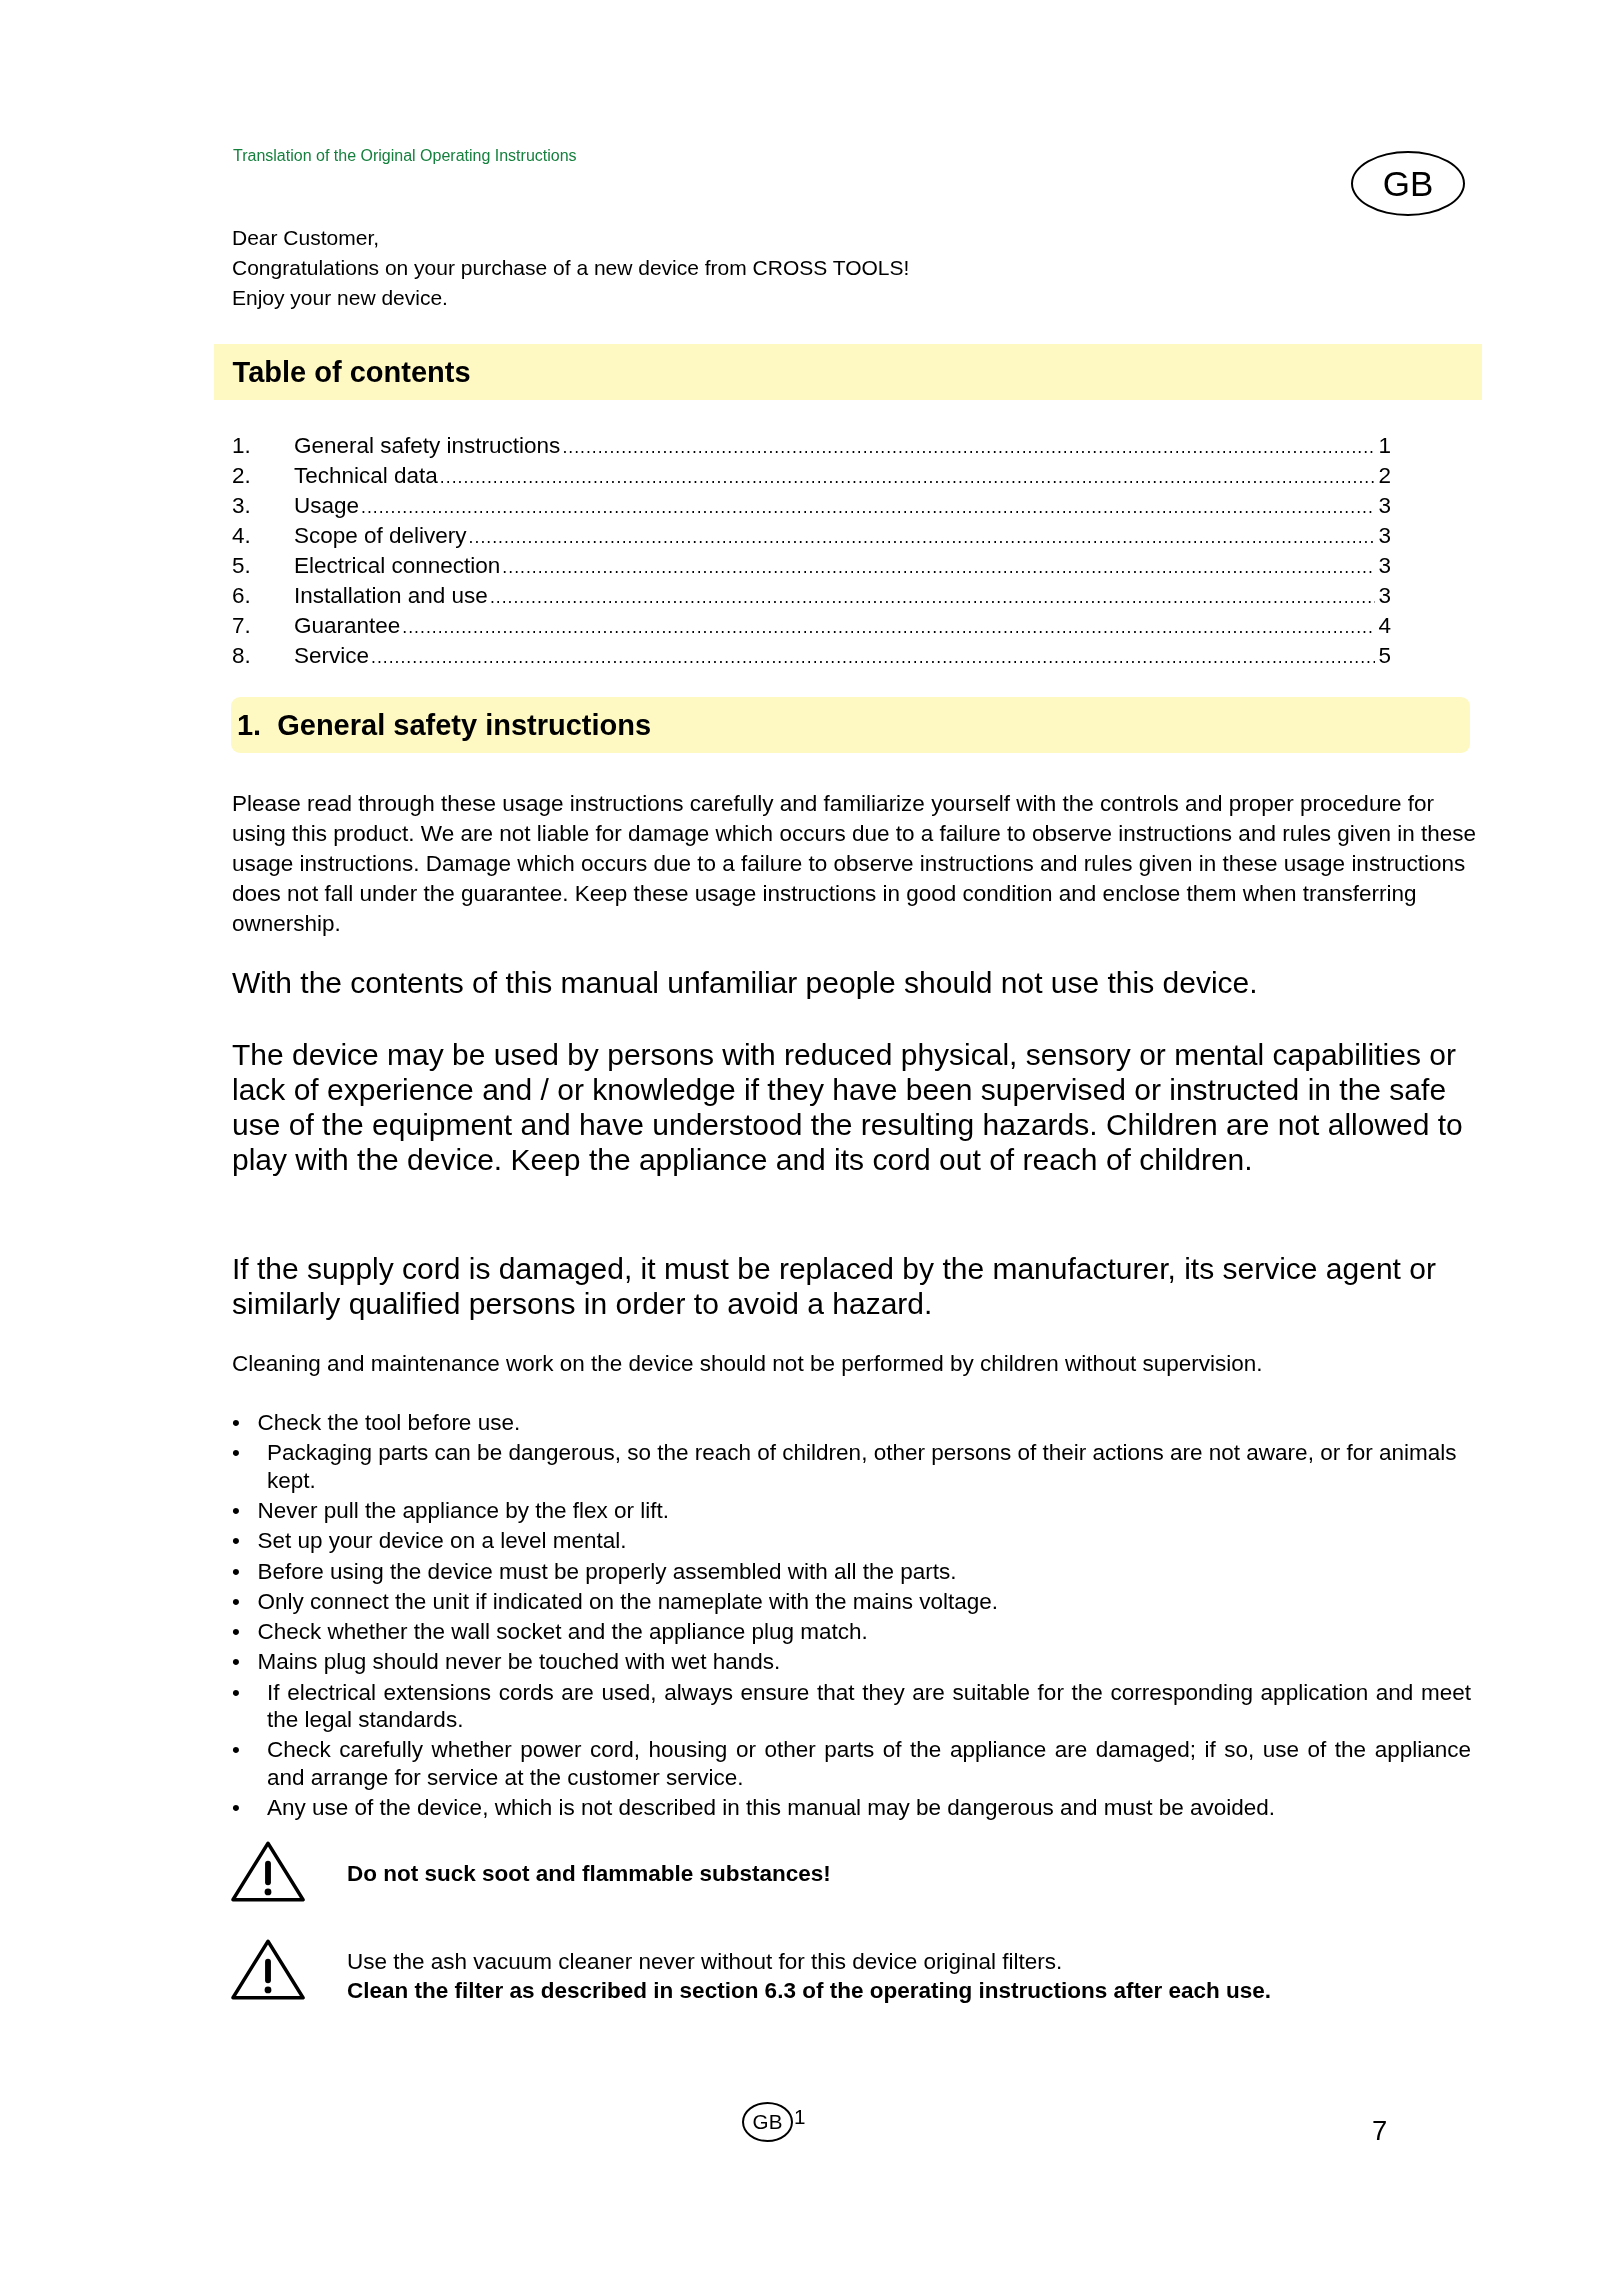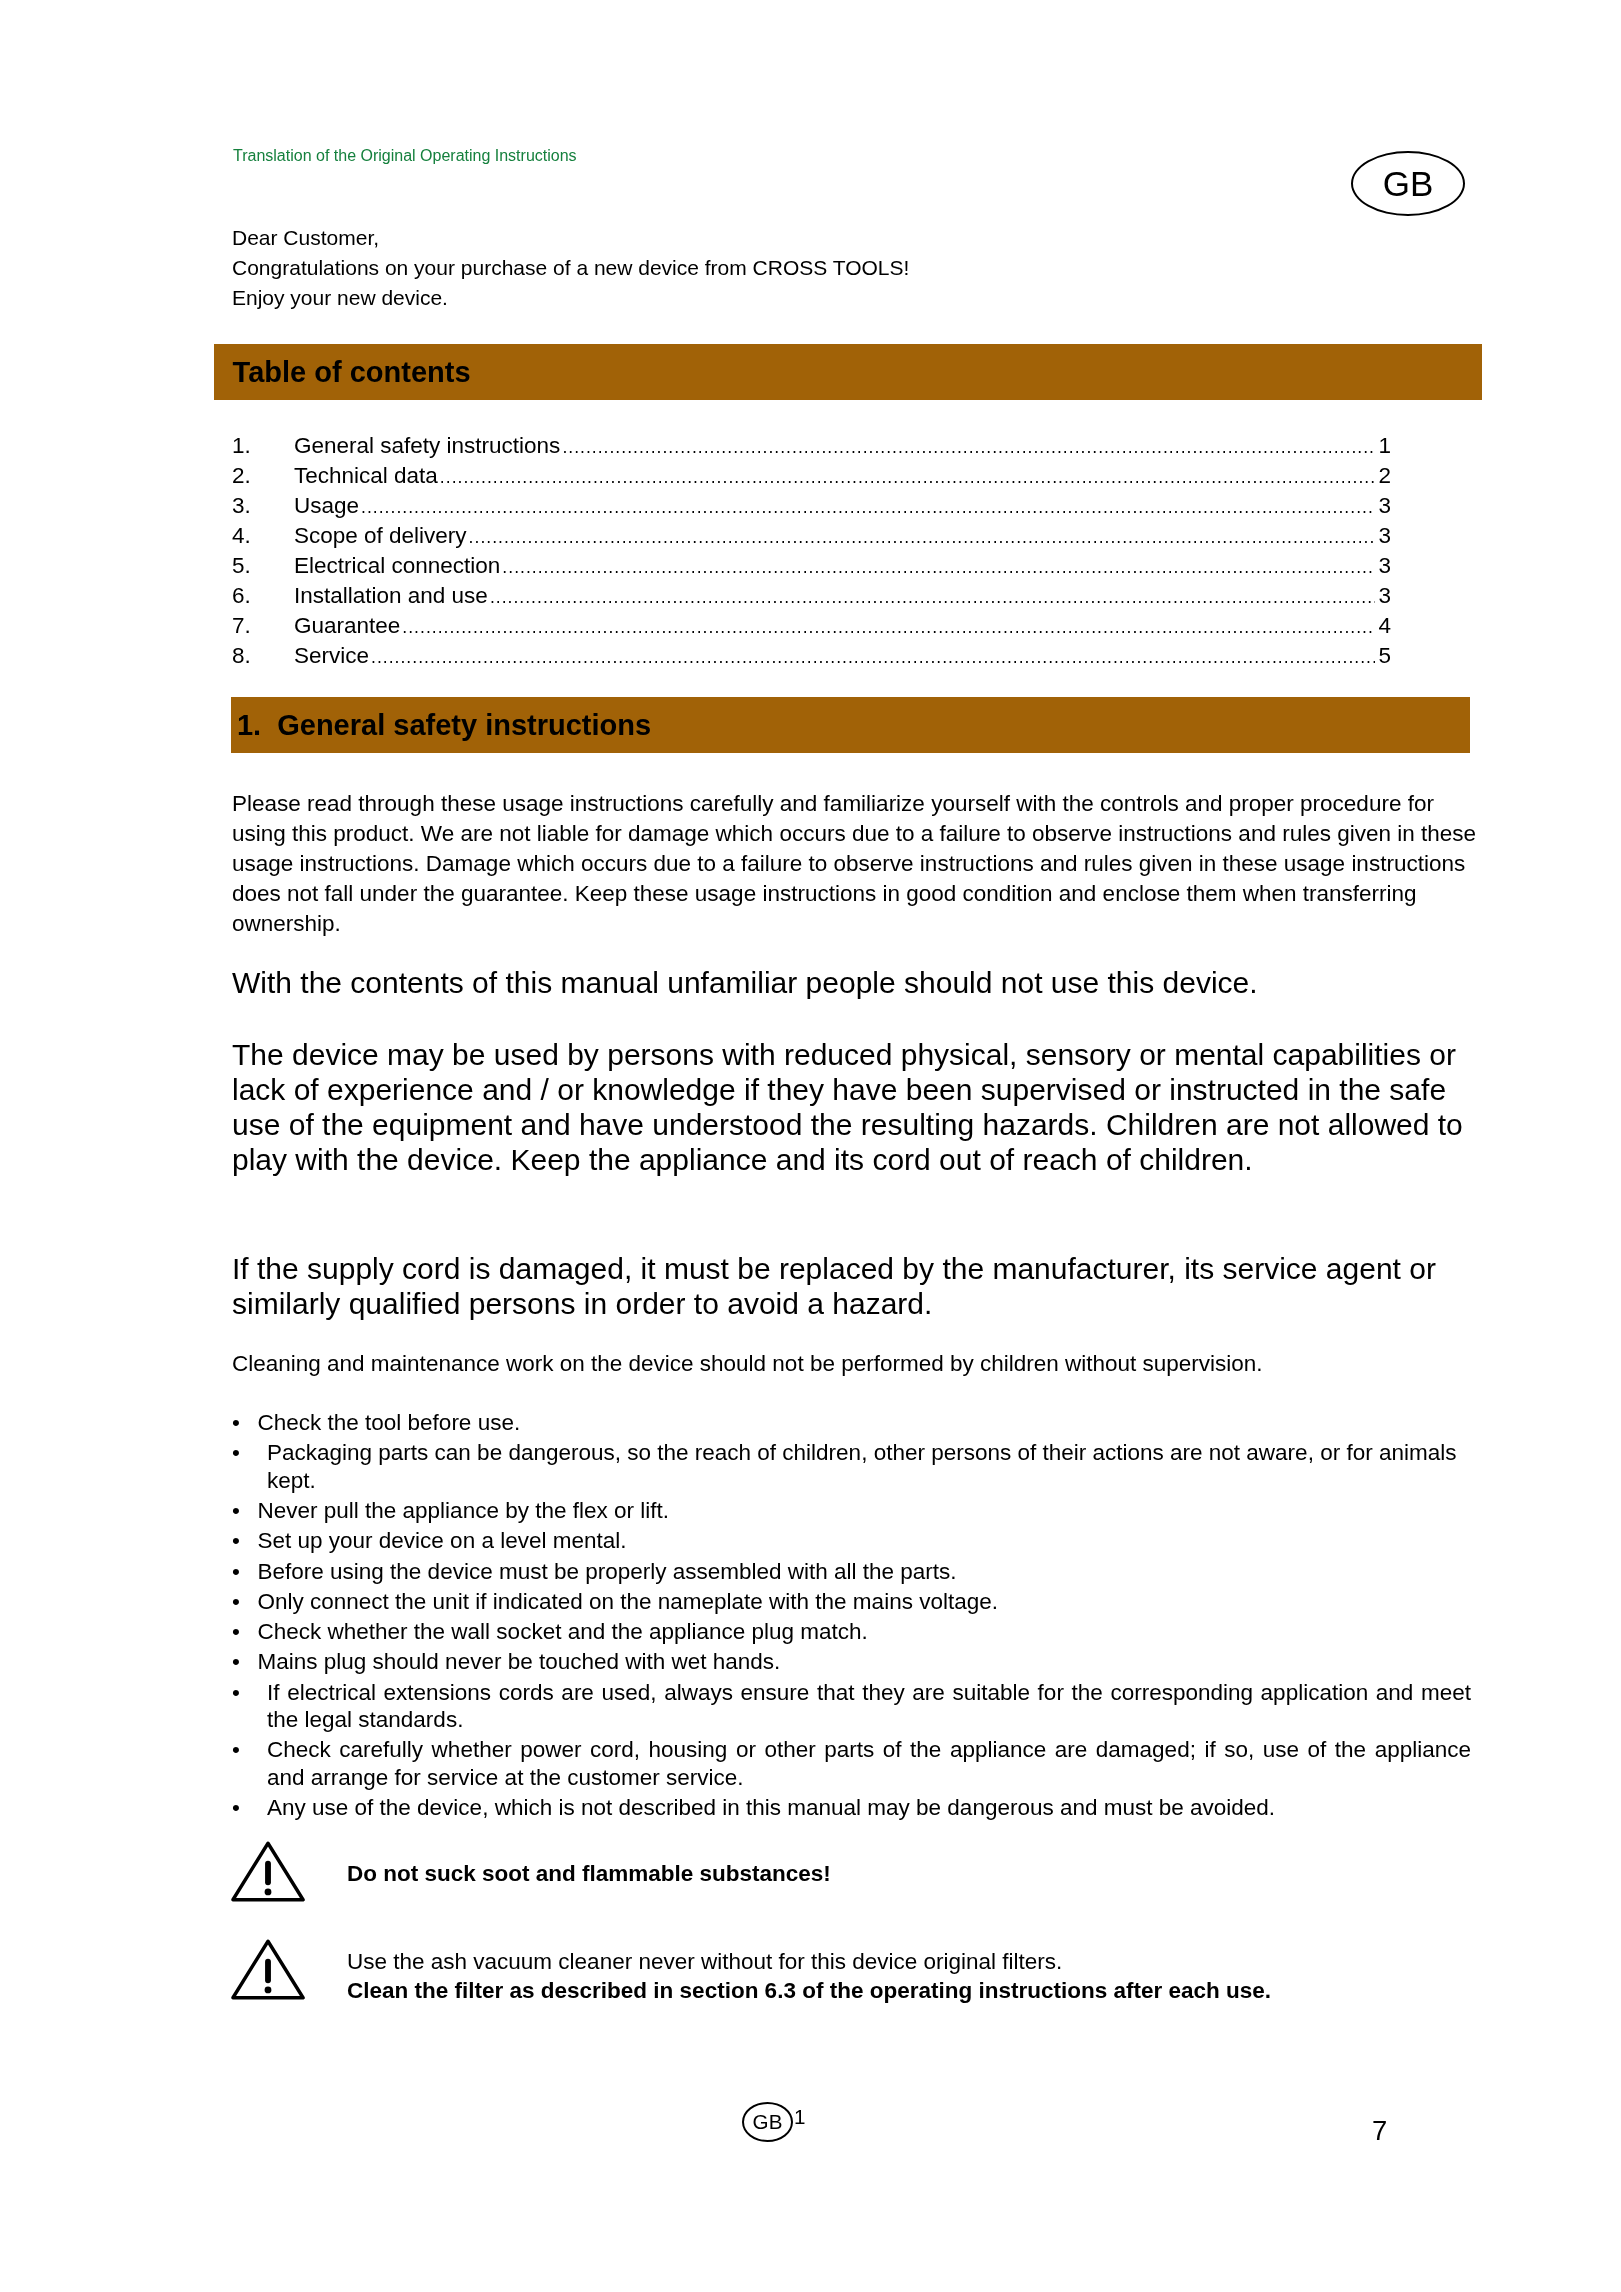--- a/index.html
+++ b/index.html
@@ -5,23 +5,23 @@
   html, body { margin: 0; padding: 0; background: #ffffff; }
   body { width: 1621px; height: 2293px; position: relative; overflow: hidden;
          font-family: "Liberation Sans", sans-serif; color: #000; }
   .abs { position: absolute; }
   .hdr-italic { left: 233px; top: 147px; font-size: 16px; color: #15803d; }
   .gb-badge { left: 1351px; top: 151px; width: 110px; height: 61px; border: 2.9px solid #000;
               border-radius: 50%; display: flex; align-items: center; justify-content: center;
               font-size: 35px; }
   .greet { left: 232px; top: 223px; font-size: 21px; line-height: 30px; }
   .greet div { white-space: nowrap; }
-  .bar { background: #a16207; font-weight: bold; font-size: 29px; display: flex; align-items: center; }
+  .bar { background: #fef9c3; font-weight: bold; font-size: 29px; display: flex; align-items: center; }
   .toc-bar { left: 214px; top: 344px; width: 1268px; height: 56px; padding-left: 18.6px; box-sizing: border-box; }
-  .sec-bar { left: 231px; top: 697px; width: 1239px; height: 56px; padding-left: 5.9px; box-sizing: border-box; }
+  .sec-bar { left: 231px; top: 697px; width: 1239px; height: 56px; padding-left: 5.9px; box-sizing: border-box; border-radius: 9px; }
   .toc { left: 232px; top: 431px; width: 1159px; font-size: 22.5px; }
   .toc-row { display: flex; align-items: baseline; height: 30px; line-height: 29px; }
   .toc-num { width: 62px; flex: none; }
   .toc-label { flex: none; white-space: nowrap; }
   .toc-dots { flex: 1; overflow: hidden; white-space: nowrap; margin: 0 2px; letter-spacing: 1px; font-size: 17.6px; }
   .toc-page { flex: none; width: 13.7px; text-align: right; }
   .para { left: 232px; width: 1245px; font-size: 22.5px; line-height: 30px; }
   .para1 { top: 789px; }
   .big { left: 232px; width: 1255px; font-size: 30px; line-height: 35px; }
   .big1 { top: 965px; }

